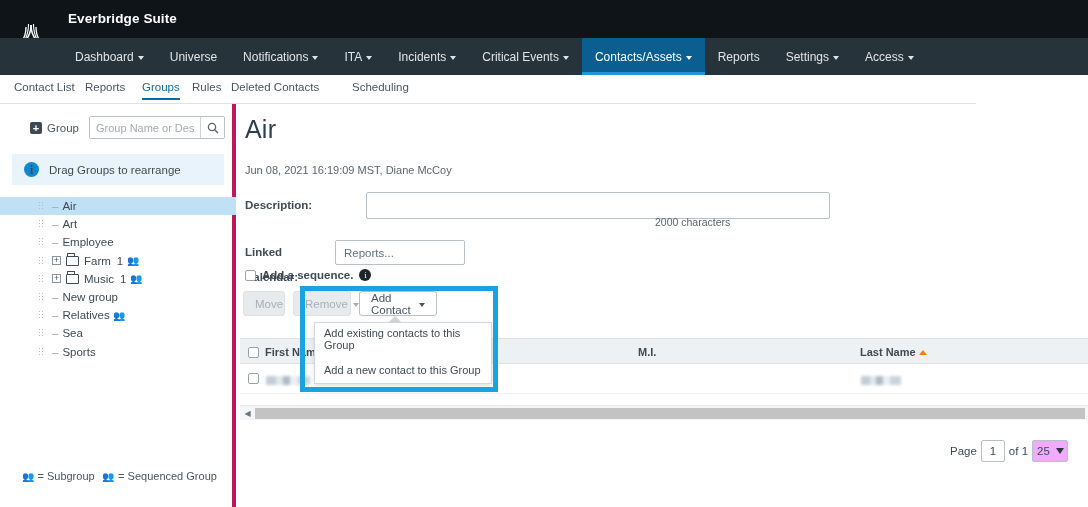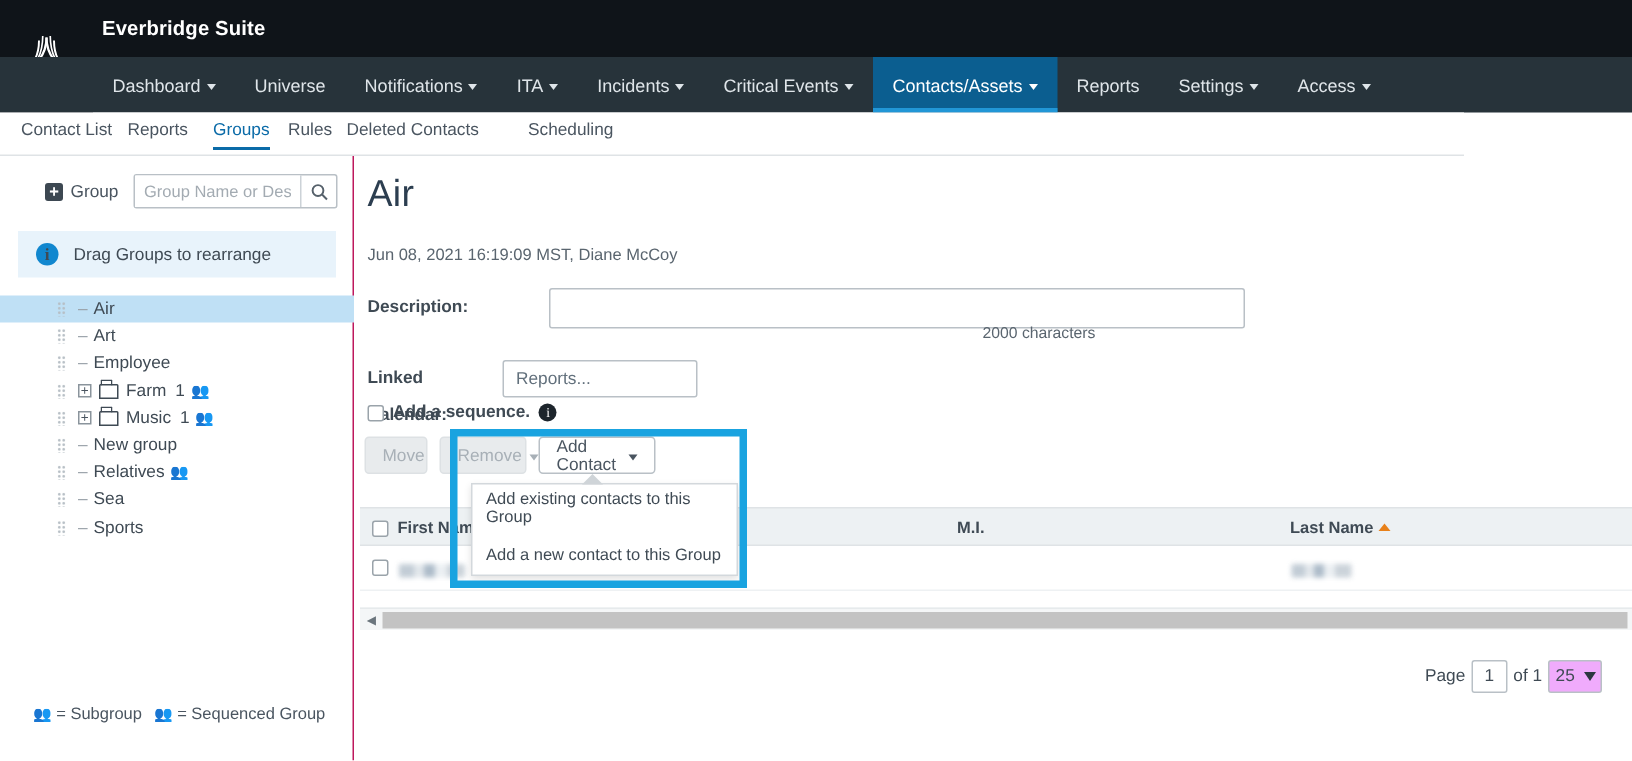--- a/index.html
+++ b/index.html
@@ -62,21 +62,21 @@
   }
   .subtab{
     position:absolute; top:6px; font-size:11.5px; color:#4a5560; cursor:pointer;
     padding-bottom:5px;
   }
   .subtab.active{ color:#0b6ba8; border-bottom:2px solid #0b6ba8; }
 
   
   .leftpanel{
     position:absolute; left:0; top:104px; width:236px; height:403px;
-    background:#fff; border-right:1px solid #be185d;
+    background:#fff; border-right:4px solid #be185d;
   }
   .grp-btn{
     position:absolute; left:30px; top:18px;
     display:flex; align-items:center; gap:5px; cursor:pointer;
     font-size:11.5px; color:#4a5560;
   }
   .plus-sq{
     width:12px;height:12px;background:#3d4852;color:#fff;border-radius:2px;
     font-size:11px;line-height:11px;text-align:center;font-weight:bold;
     display:flex;align-items:center;justify-content:center;

